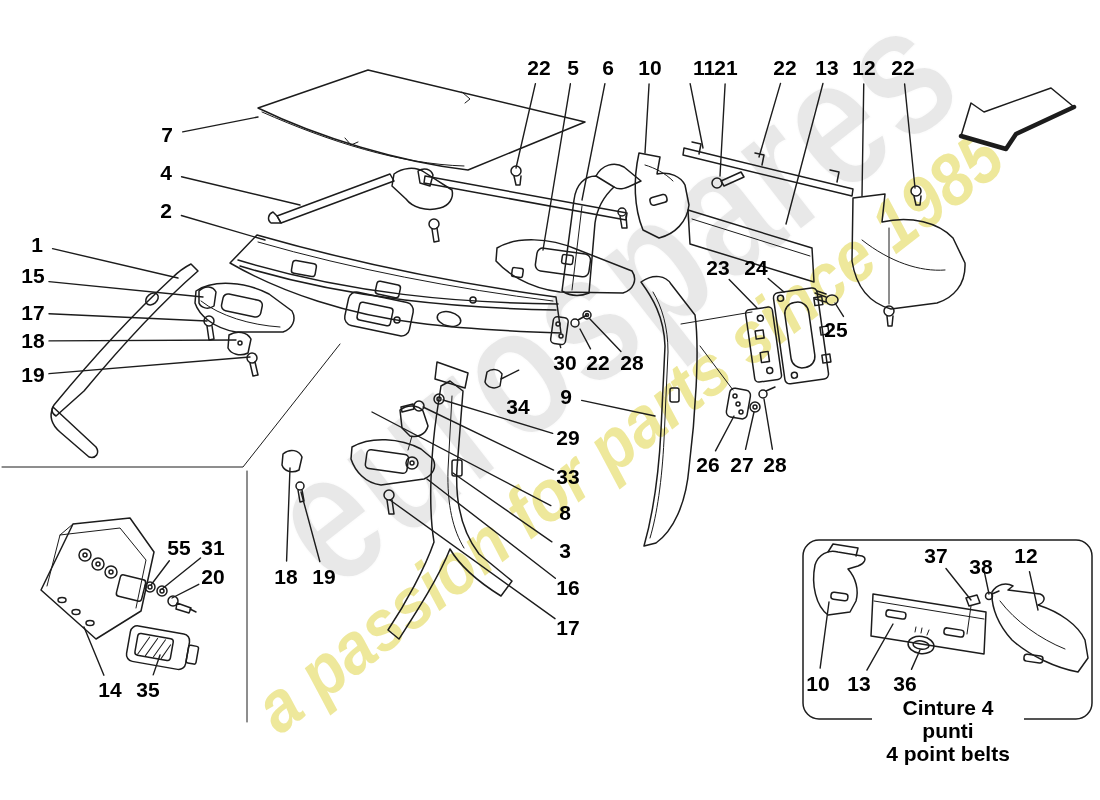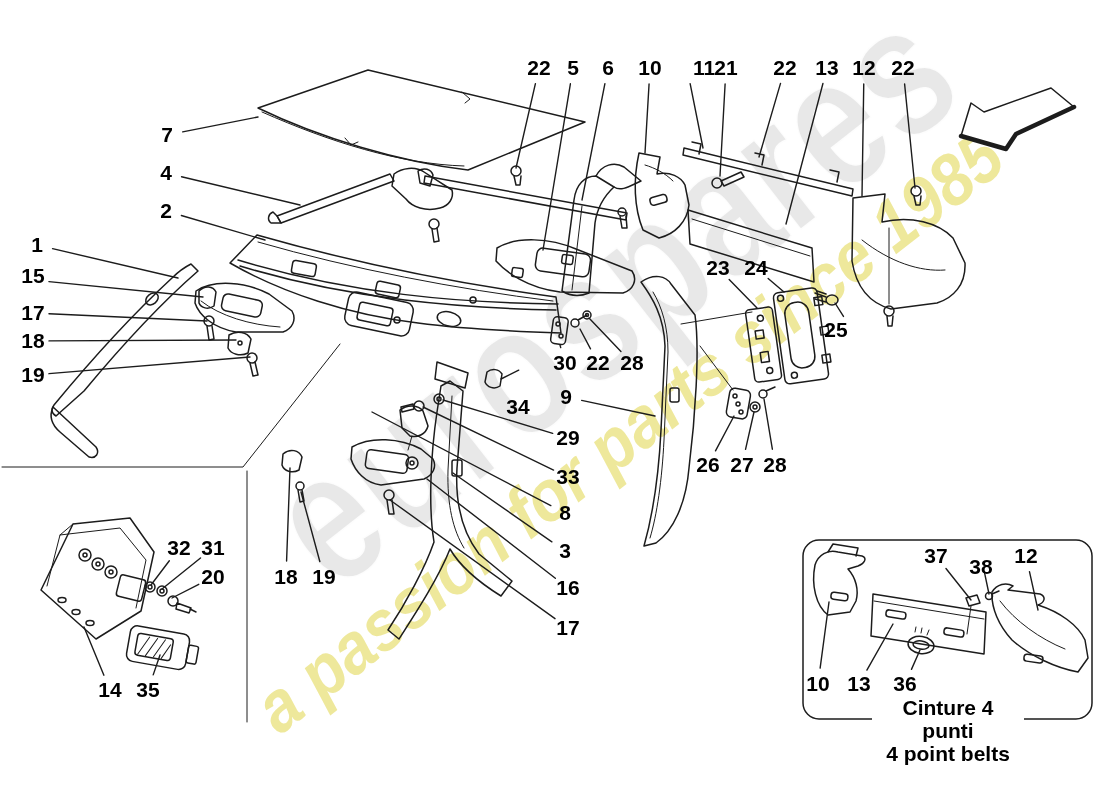--- a/index.html
+++ b/index.html
@@ -380,21 +380,21 @@
       <div class="callout" style="left: 565px; top: 513px;">8</div>
       <div class="callout" style="left: 565px; top: 551px;">3</div>
       <div class="callout" style="left: 568px; top: 588px;">16</div>
       <div class="callout" style="left: 568px; top: 628px;">17</div>
       <div class="callout" style="left: 718px; top: 268px;">23</div>
       <div class="callout" style="left: 756px; top: 268px;">24</div>
       <div class="callout" style="left: 836px; top: 330px;">25</div>
       <div class="callout" style="left: 708px; top: 465px;">26</div>
       <div class="callout" style="left: 742px; top: 465px;">27</div>
       <div class="callout" style="left: 775px; top: 465px;">28</div>
-      <div class="callout" style="left: 179px; top: 548px;">32</div>
+      <div class="callout" style="left: 179px; top: 548px;">55</div>
       <div class="callout" style="left: 213px; top: 548px;">31</div>
       <div class="callout" style="left: 213px; top: 577px;">20</div>
       <div class="callout" style="left: 286px; top: 577px;">18</div>
       <div class="callout" style="left: 324px; top: 577px;">19</div>
       <div class="callout" style="left: 110px; top: 690px;">14</div>
       <div class="callout" style="left: 148px; top: 690px;">35</div>
       <div class="callout" style="left: 936px; top: 556px;">37</div>
       <div class="callout" style="left: 981px; top: 556px; margin-top: 11px;">38</div>
       <div class="callout" style="left: 1026px; top: 556px;">12</div>
       <div class="callout" style="left: 818px; top: 684px;">10</div>

